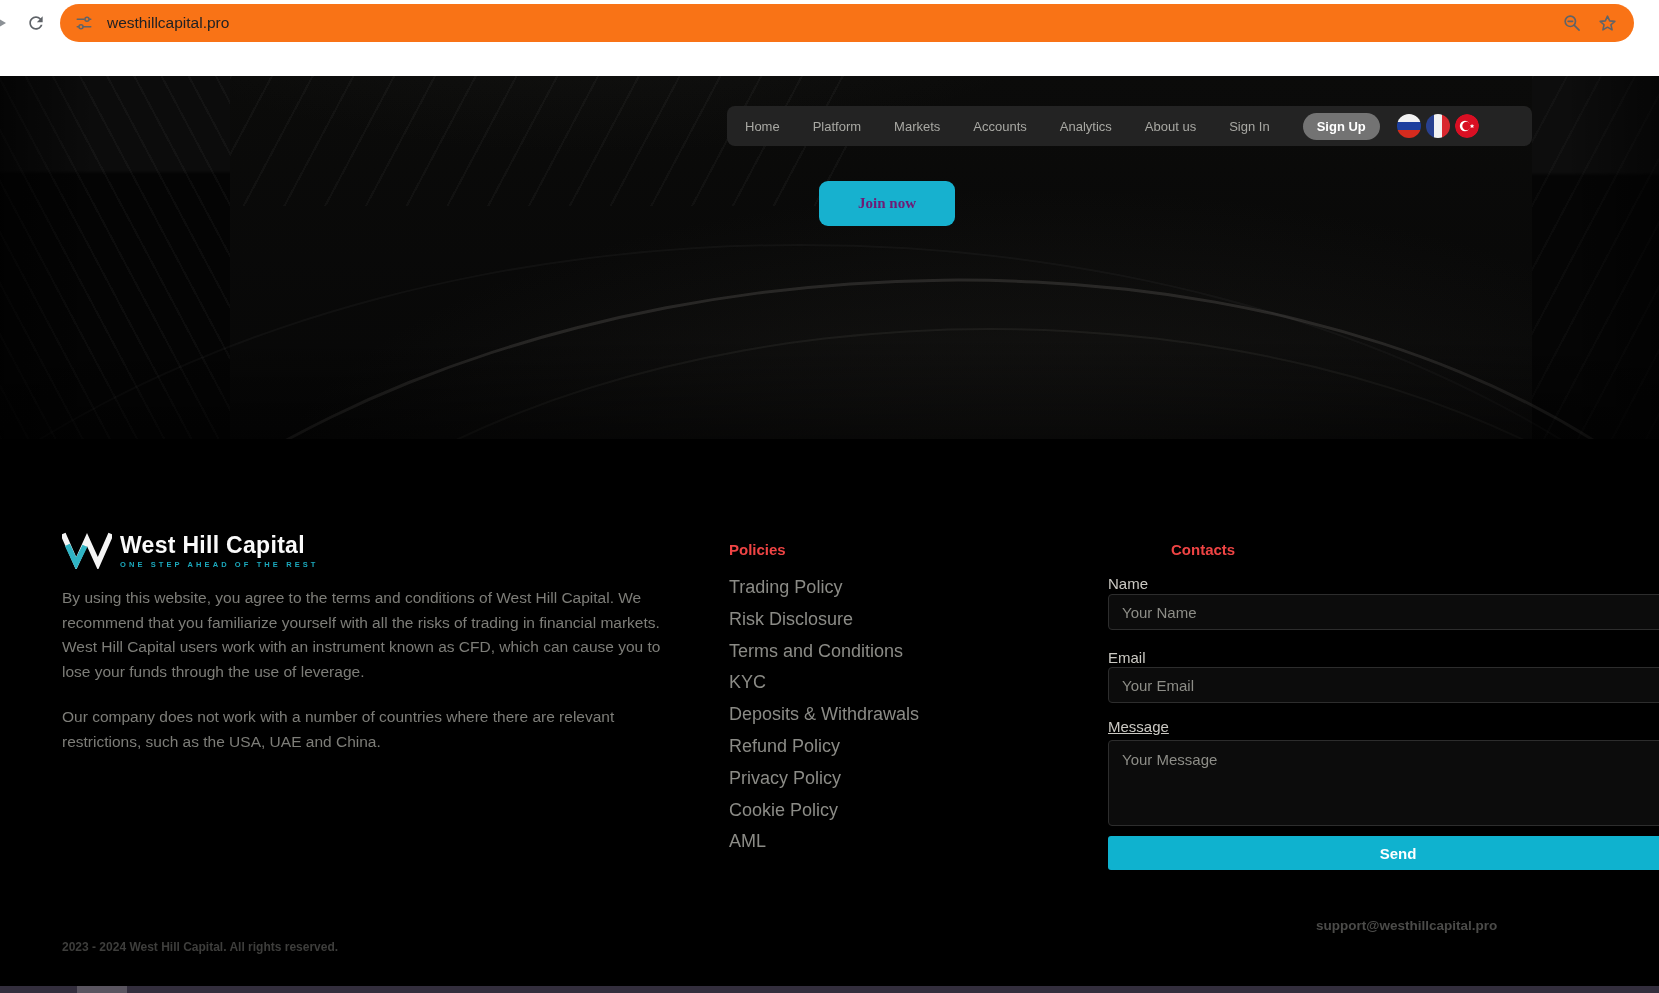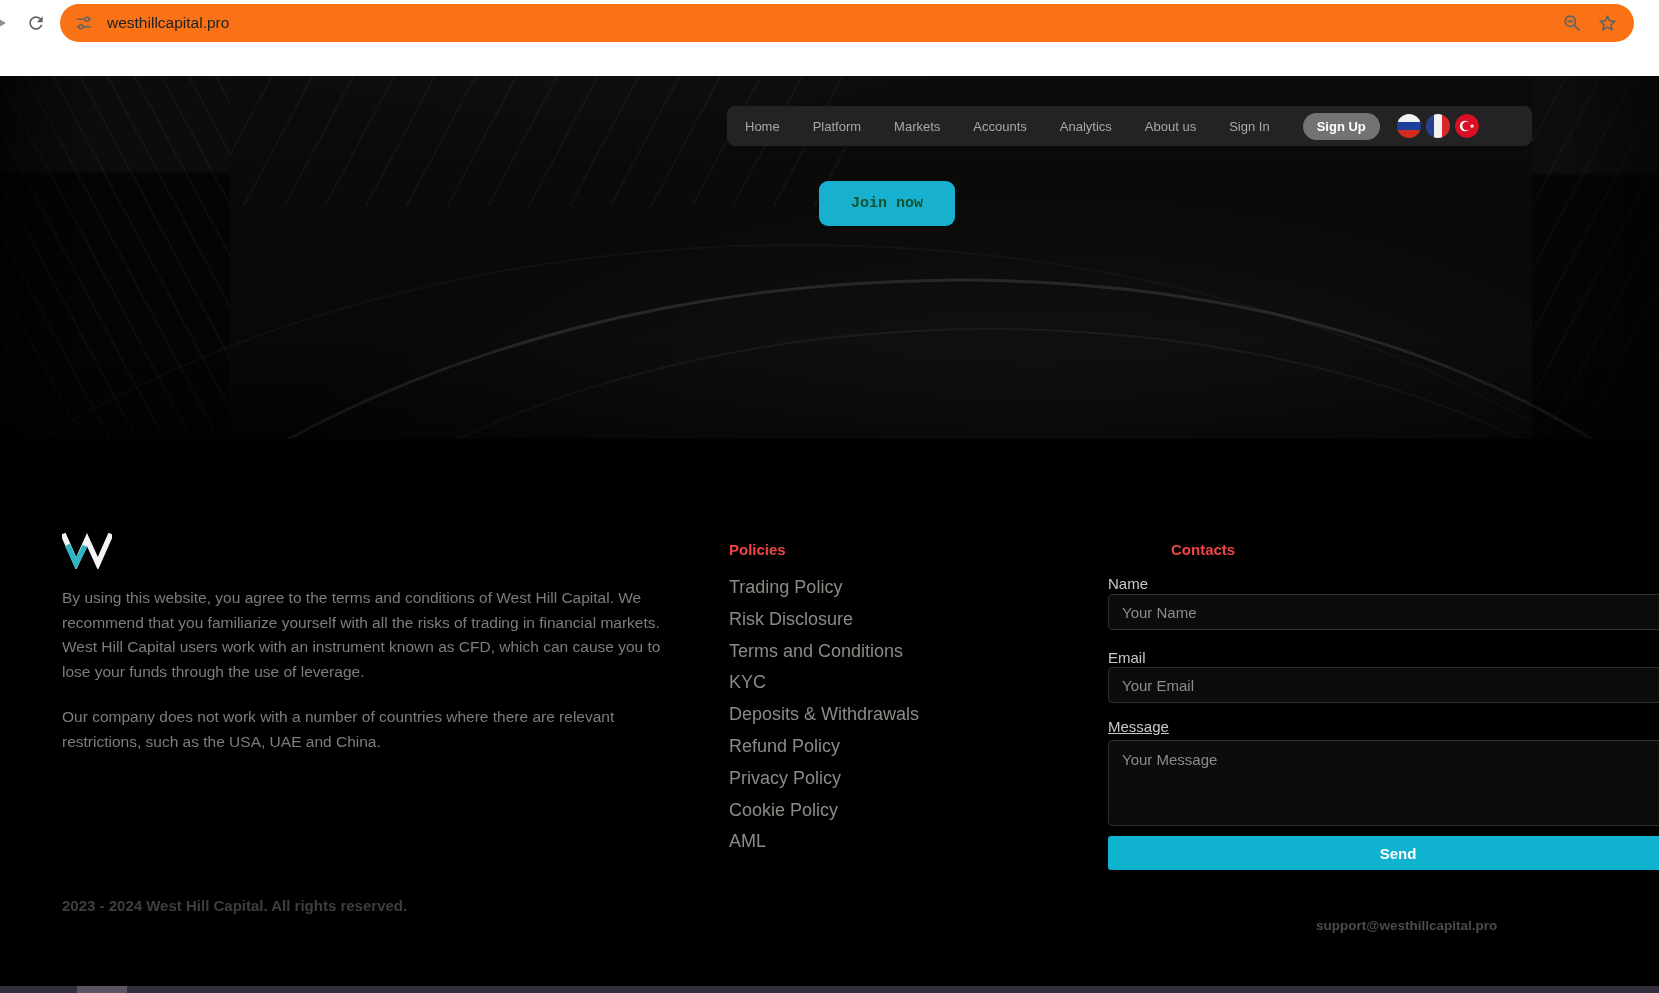--- a/index.html
+++ b/index.html
@@ -60,22 +60,22 @@
     border-radius:15px; padding:6px 14px; cursor:pointer; white-space:nowrap;
     font-family:"Liberation Sans", sans-serif; }
   .flags { display:flex; align-items:center; gap:5px; margin-left:-16px; }
   .flag { width:24px; height:24px; border-radius:50%; overflow:hidden; flex:0 0 auto; cursor:pointer; }
   .flag-ru { background:linear-gradient(180deg,#f2f2f2 0 34%,#1d3f9e 34% 67%,#d52b1e 67%); }
   .flag-fr { background:linear-gradient(90deg,#28408f 0 34%,#f2f2f2 34% 67%,#d9272e 67%); }
   .flag svg { display:block; }
 
   .join-btn { position:absolute; left:887px; top:105px; transform:translateX(-50%); z-index:5;
     width:136px; height:45px; background:#17b1cf; border:none; border-radius:9px;
-    color:#14532d; font-size:15px; font-weight:700; cursor:pointer;
-    font-family:Liberation Mono, monospace; }
+    color:#701a75; font-size:15px; font-weight:700; cursor:pointer;
+    font-family:Liberation Serif, serif; }
 
   
   .footer { position:absolute; top:439px; left:0; width:1659px; height:547px; background:#000; }
 
   .logo-row { position:absolute; left:62px; top:93px; display:flex; align-items:center; }
   .logo-mark { width:50px; height:37px; margin-right:8px; }
   .logo-name { font-size:23px; font-weight:700; color:#fafafa; letter-spacing:.3px; line-height:24px; }
   .logo-tagline { font-size:7.5px; font-weight:700; color:#1ba9bd; letter-spacing:3.1px; margin-top:3px; }
 
   .disclaimer { position:absolute; left:62px; width:600px; font-size:15.5px; line-height:24.6px; color:#7d7d78; }
@@ -101,21 +101,21 @@
   .inp-email { top:228px; }
   .form-textarea { position:absolute; left:1108px; top:301px; width:580px; height:86px;
     background:#0c0c0c; border:1px solid #2d2d2d; border-radius:4px;
     color:#d8d6d0; font-size:15px; padding:10px 13px; resize:none;
     font-family:"Liberation Sans", sans-serif; outline:none; }
   .send-btn { position:absolute; left:1108px; top:397px; width:580px; height:34px;
     background:#0fb2cf; border:none; border-radius:3px; color:#fff;
     font-size:15px; font-weight:600; cursor:pointer;
     font-family:"Liberation Sans", sans-serif; }
 
-  .copyright { position:absolute; left:62px; top:458px; font-size:15px; font-weight:600; color:#3e3e3c; }
+  .copyright { position:absolute; left:62px; top:501px; font-size:12px; font-weight:600; color:#3e3e3c; }
   .support-email { position:absolute; left:1316px; top:479px; font-size:13.5px; font-weight:600; color:#4b4b49; cursor:pointer; }
 
   .scroll-strip { position:absolute; left:0; top:986px; width:1659px; height:7px; background:#332e3d; z-index:20; }
   .scroll-thumb { position:absolute; left:77px; top:0; width:50px; height:7px; background:#5a5560; cursor:grab; }
 </style>
 </head>
 <body>
 
 <div class="chrome">
   <div class="fwd-arrow"></div>
@@ -189,20 +189,24 @@
   <button class="join-btn">Join now</button>
 </div>
 
 <div class="footer">
 
   <div class="logo-row">
     <svg class="logo-mark" viewBox="0 0 46 34" fill="none">
       <path d="M2 4 L13 29 L23 7 L33 29 L44 4" stroke="#f5f5f5" stroke-width="5" stroke-linecap="square"></path>
       <path d="M6 14 L13 29 L20 15" stroke="#2fb4c4" stroke-width="5" stroke-linecap="square"></path>
     </svg>
+    <div>
+      <div class="logo-name">West Hill Capital</div>
+      <div class="logo-tagline">ONE STEP AHEAD OF THE REST</div>
+    </div>
   </div>
 
   <p class="disclaimer disclaimer-1">By using this website, you agree to the terms and conditions of West Hill Capital. We recommend that you familiarize yourself with all the risks of trading in financial markets. West Hill Capital users work with an instrument known as CFD, which can cause you to lose your funds through the use of leverage.</p>
   <p class="disclaimer disclaimer-2">Our company does not work with a number of countries where there are relevant restrictions, such as the USA, UAE and China.</p>
 
   <div class="col-title policies-title">Policies</div>
   <ul class="policies-list">
     <li>Trading Policy</li>
     <li>Risk Disclosure</li>
     <li>Terms and Conditions</li>

